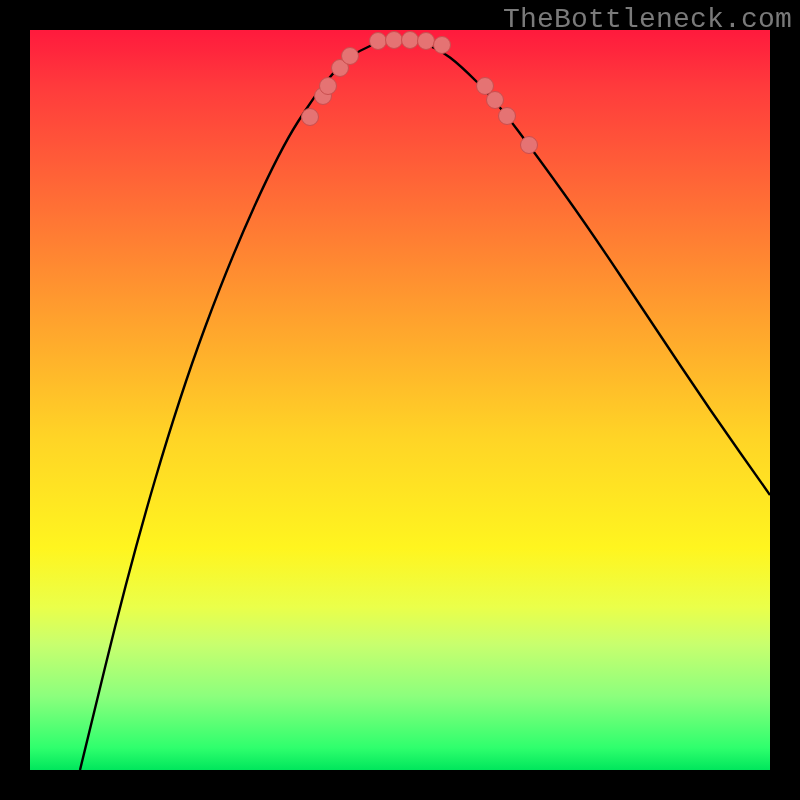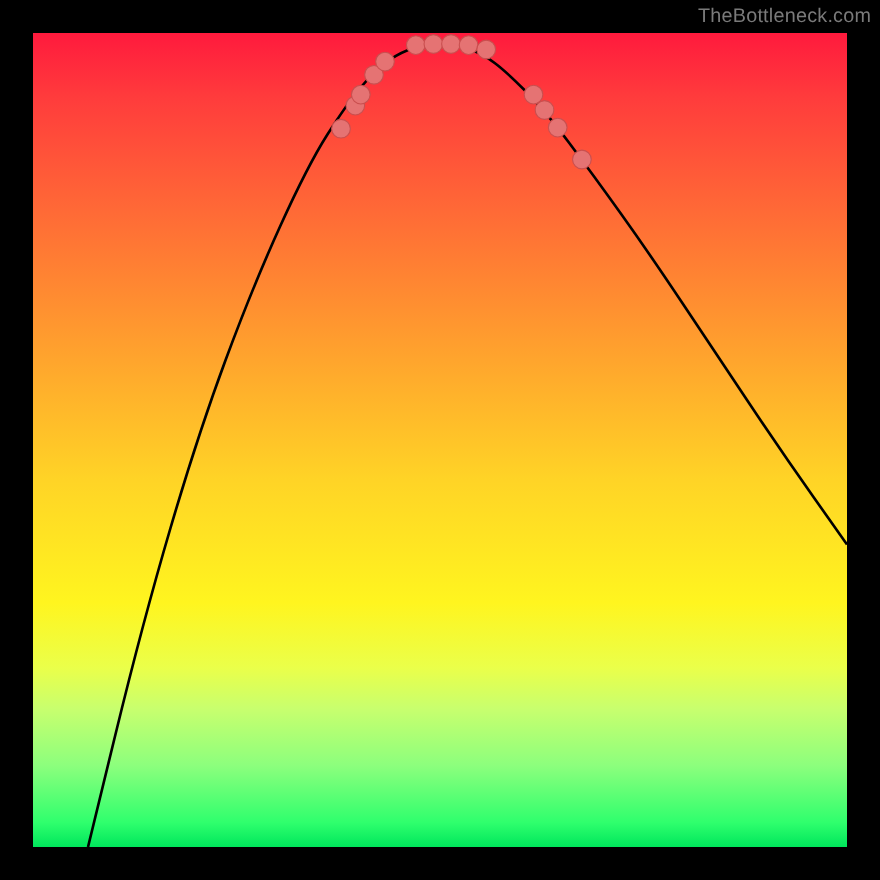--- a/index.html
+++ b/index.html
@@ -35,22 +35,22 @@
       #c8ff6e 83%,
       #8cff7d 90%,
       #2fff6d 97%,
       #00e65c 100%
     );
   }
   .watermark {
     position: absolute;
     top: 4px;
     right: 8px;
-    font-family: Liberation Sans, sans-serif;
-    font-size: 18px;
+    font-family: Liberation Mono, monospace;
+    font-size: 28px;
     color: #7a7a7a;
     font-weight: 500;
     letter-spacing: 0.2px;
     user-select: none;
   }
   svg.curve {
     position: absolute;
     left: 30px;
     top: 30px;
     width: 740px;

